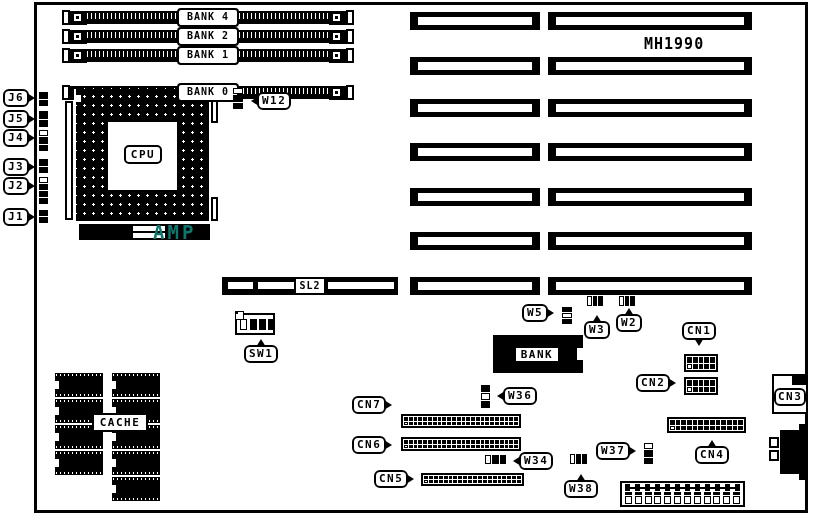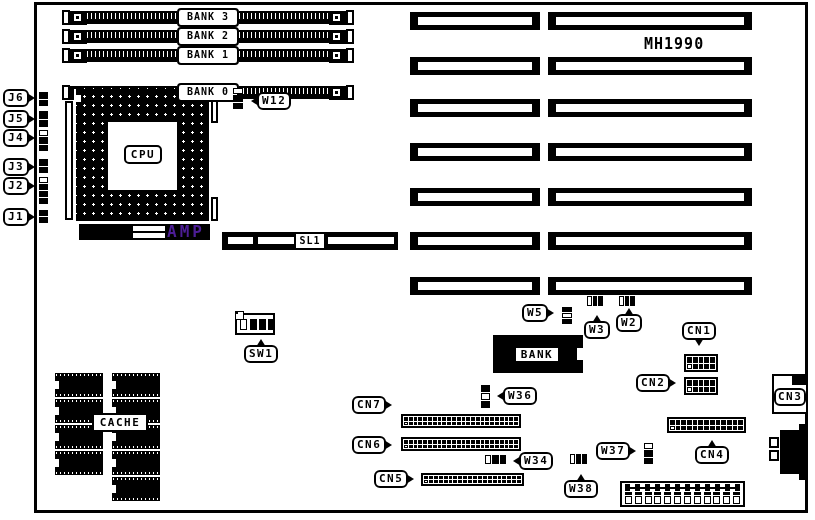--- a/index.html
+++ b/index.html
@@ -79,39 +79,39 @@
          display:flex;flex-direction:column;justify-content:space-between;padding:1px 3px;z-index:4}
   .pw-plus{display:flex;justify-content:space-between;align-items:center;height:7px;
            background:linear-gradient(transparent 3px,#000 3px,#000 5px,transparent 5px)}
   .pw-plus i{width:5px;height:7px;background:#000}
   .pw-dash{display:flex;justify-content:space-between;height:3px}
   .pw-dash i{width:7px;height:3px;background:#000}
   .pw-sq{display:flex;justify-content:space-between;height:8px}
   .pw-sq i{width:7px;height:8px;background:#fff;border:1px solid #000;box-sizing:border-box}
 
   .modeltxt{position:absolute;left:644px;top:35px;font-size:15px;font-weight:bold;letter-spacing:1px}
-  .amptxt{position:absolute;left:167px;top:224px;height:16px;color:#4c1d95;font-size:16px;font-weight:bold;
+  .amptxt{position:absolute;left:153px;top:224px;height:16px;color:#0f766e;font-size:19px;font-weight:bold;
           letter-spacing:3px;line-height:16px;z-index:3}
   .blk{position:absolute;background:#000}
   .wht{position:absolute;background:#fff}
 </style>
 </head>
 <body>
 
 <div class="stage">
 
   <div class="board"></div>
   <div class="modeltxt">MH1990</div>
 
   <div>
     <div class="bank" style="top:8px">
       <span class="bk-end"></span>
         <span class="bk-latch"></span>
         <span class="bk-bar"></span>
-        <span class="bk-label">BANK 3</span>
+        <span class="bk-label">BANK 4</span>
         <span class="bk-bar"></span>
         <span class="bk-latch"></span>
         <span class="bk-end"></span>
     </div>
     <div class="bank" style="top:27px">
       <span class="bk-end"></span>
         <span class="bk-latch"></span>
         <span class="bk-bar"></span>
         <span class="bk-label">BANK 2</span>
         <span class="bk-bar"></span>
@@ -188,25 +188,25 @@
         <b></b>
       </div>
       <div class="slot" style="left: 410px; top: 277px; width: 130px;">
         <b></b>
       </div>
       <div class="slot" style="left: 548px; top: 277px; width: 204px;">
         <b></b>
       </div>
     </div>
 
-  <div class="slx" style="left:222px;top:232px">
+  <div class="slx" style="left:222px;top:277px">
     <i class="s1"></i>
       <i class="s2"></i>
       <i class="s3"></i>
-    <span class="lab">SL1</span>
+    <span class="lab">SL2</span>
   </div>
 
   <div class="co pr" style="left:3px;top:89px">J6</div>
   <div class="co pr" style="left:3px;top:110px">J5</div>
   <div class="co pr" style="left:3px;top:129px">J4</div>
   <div class="co pr" style="left:3px;top:158px">J3</div>
   <div class="co pr" style="left:3px;top:177px">J2</div>
   <div class="co pr" style="left:3px;top:208px">J1</div>
   <div class="pins v" style="left:39px;top:92px;width:9px;height:14px">
       <i></i>

